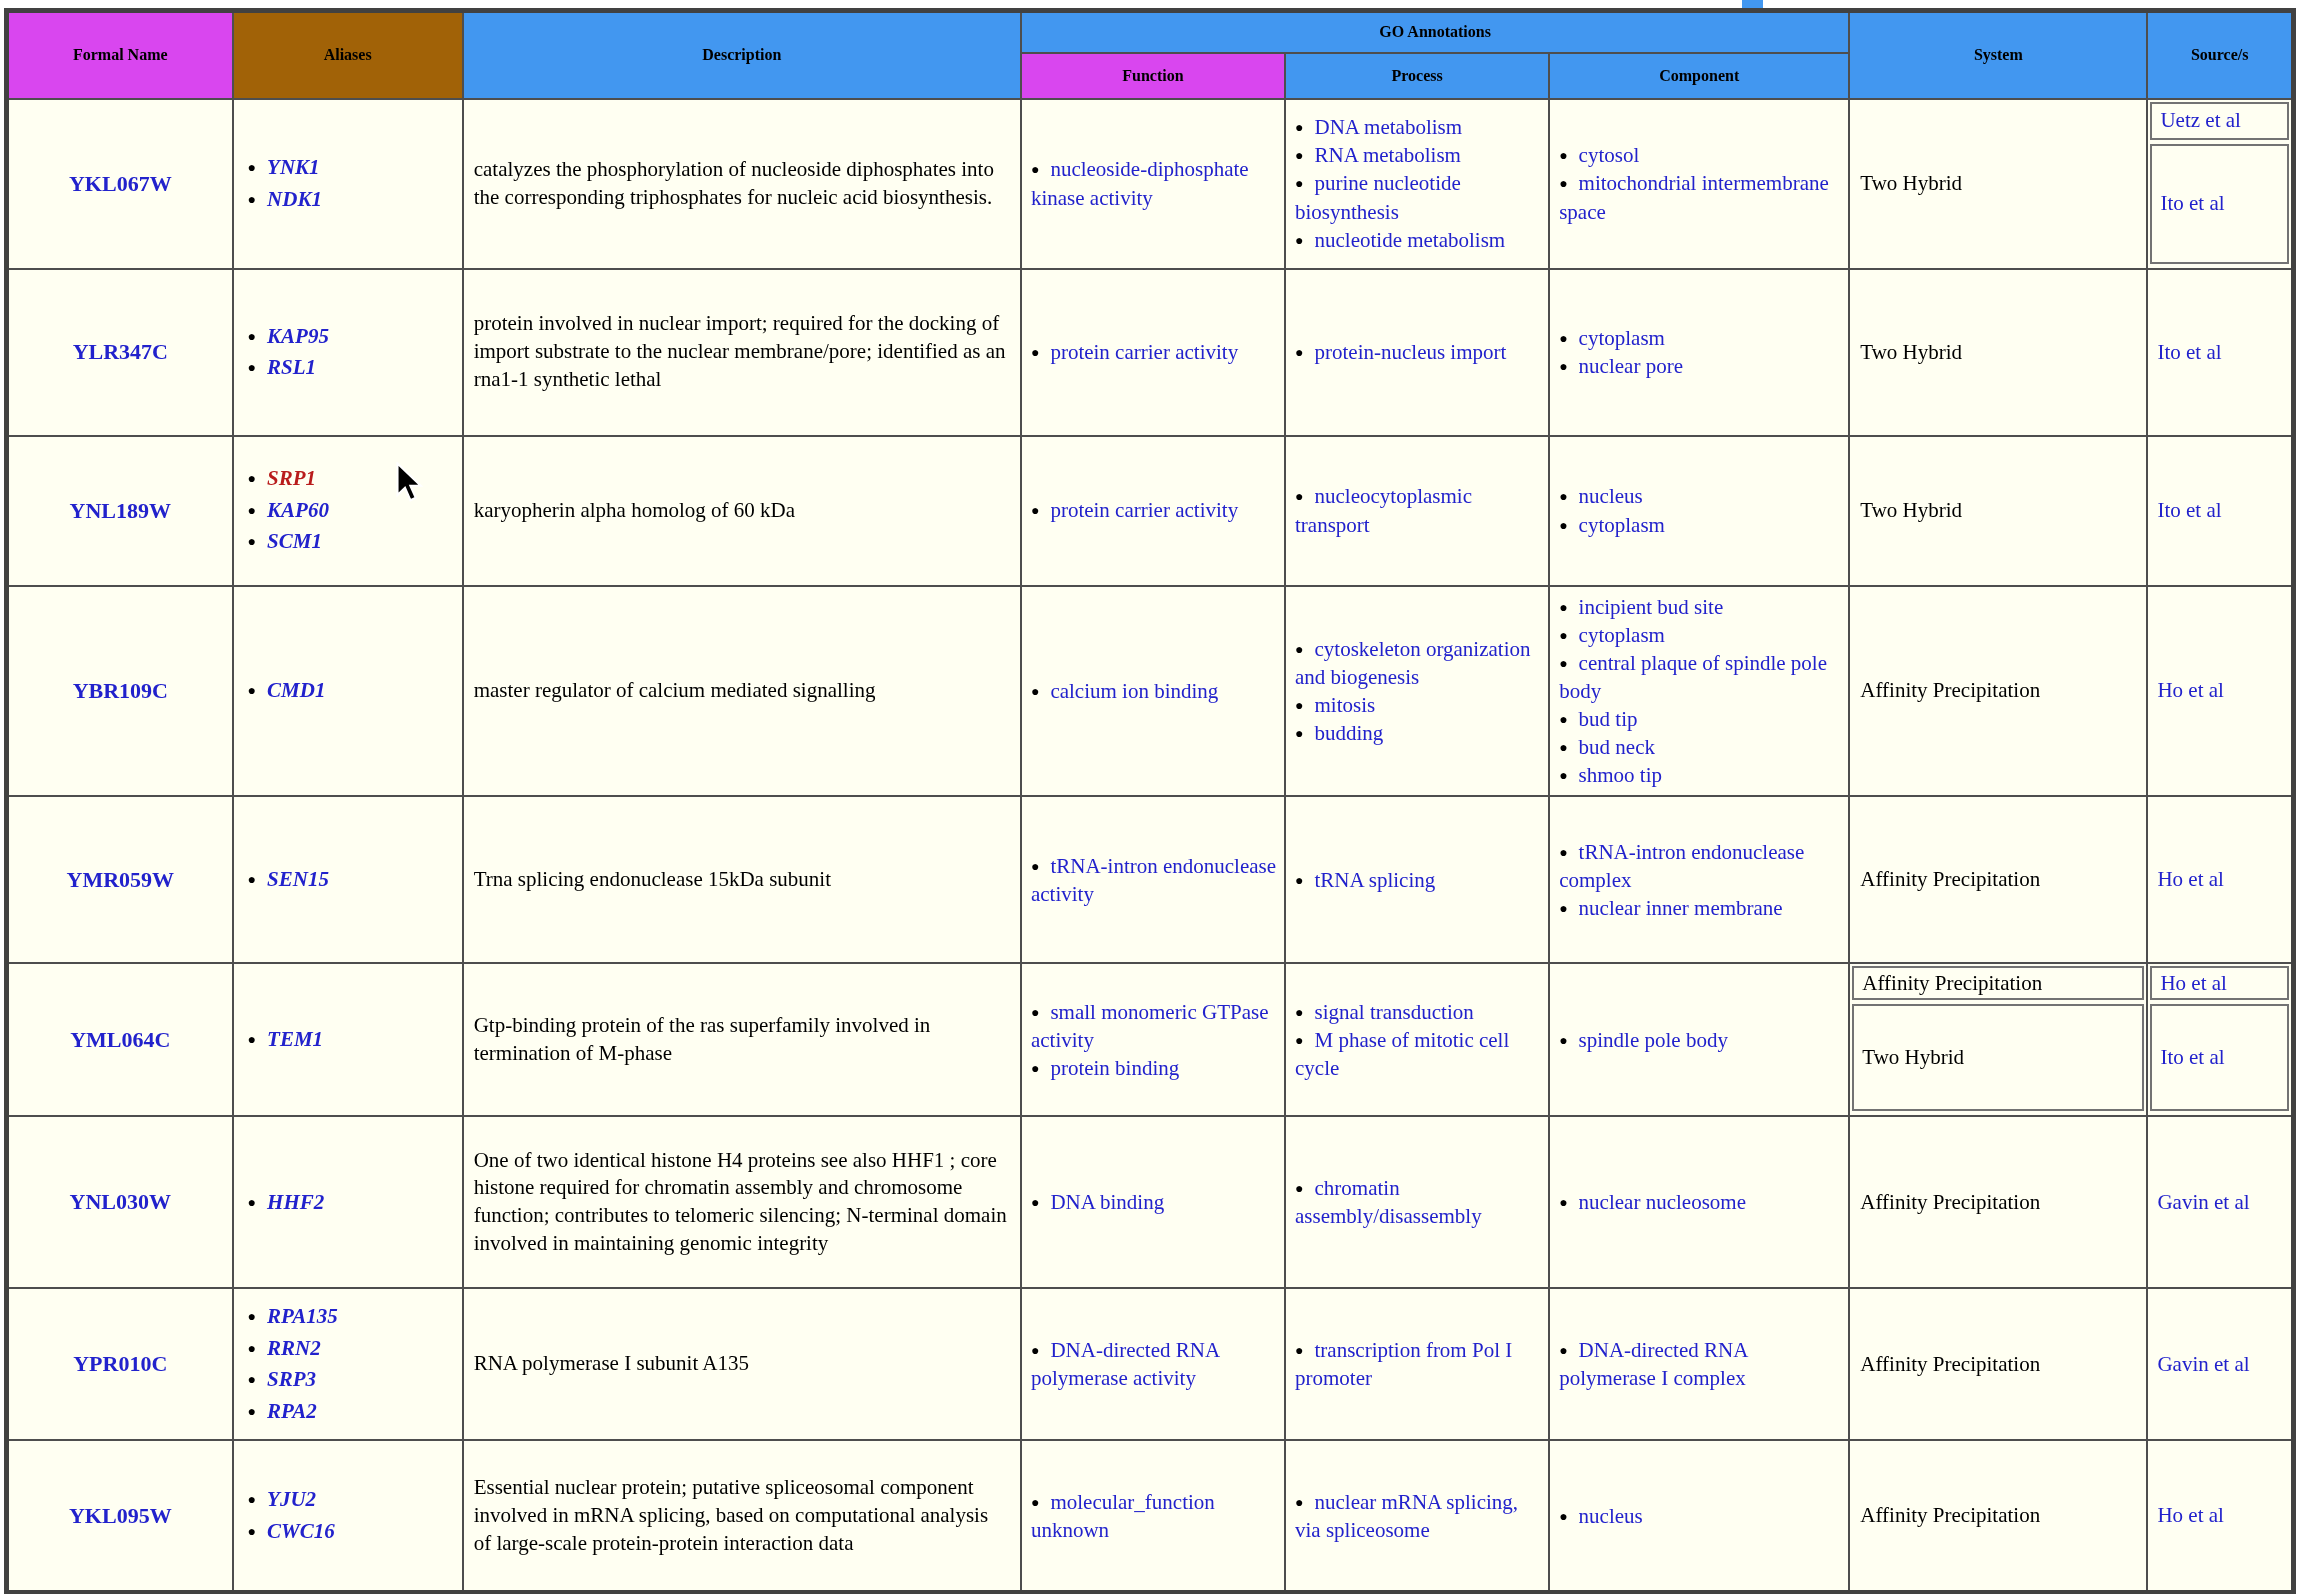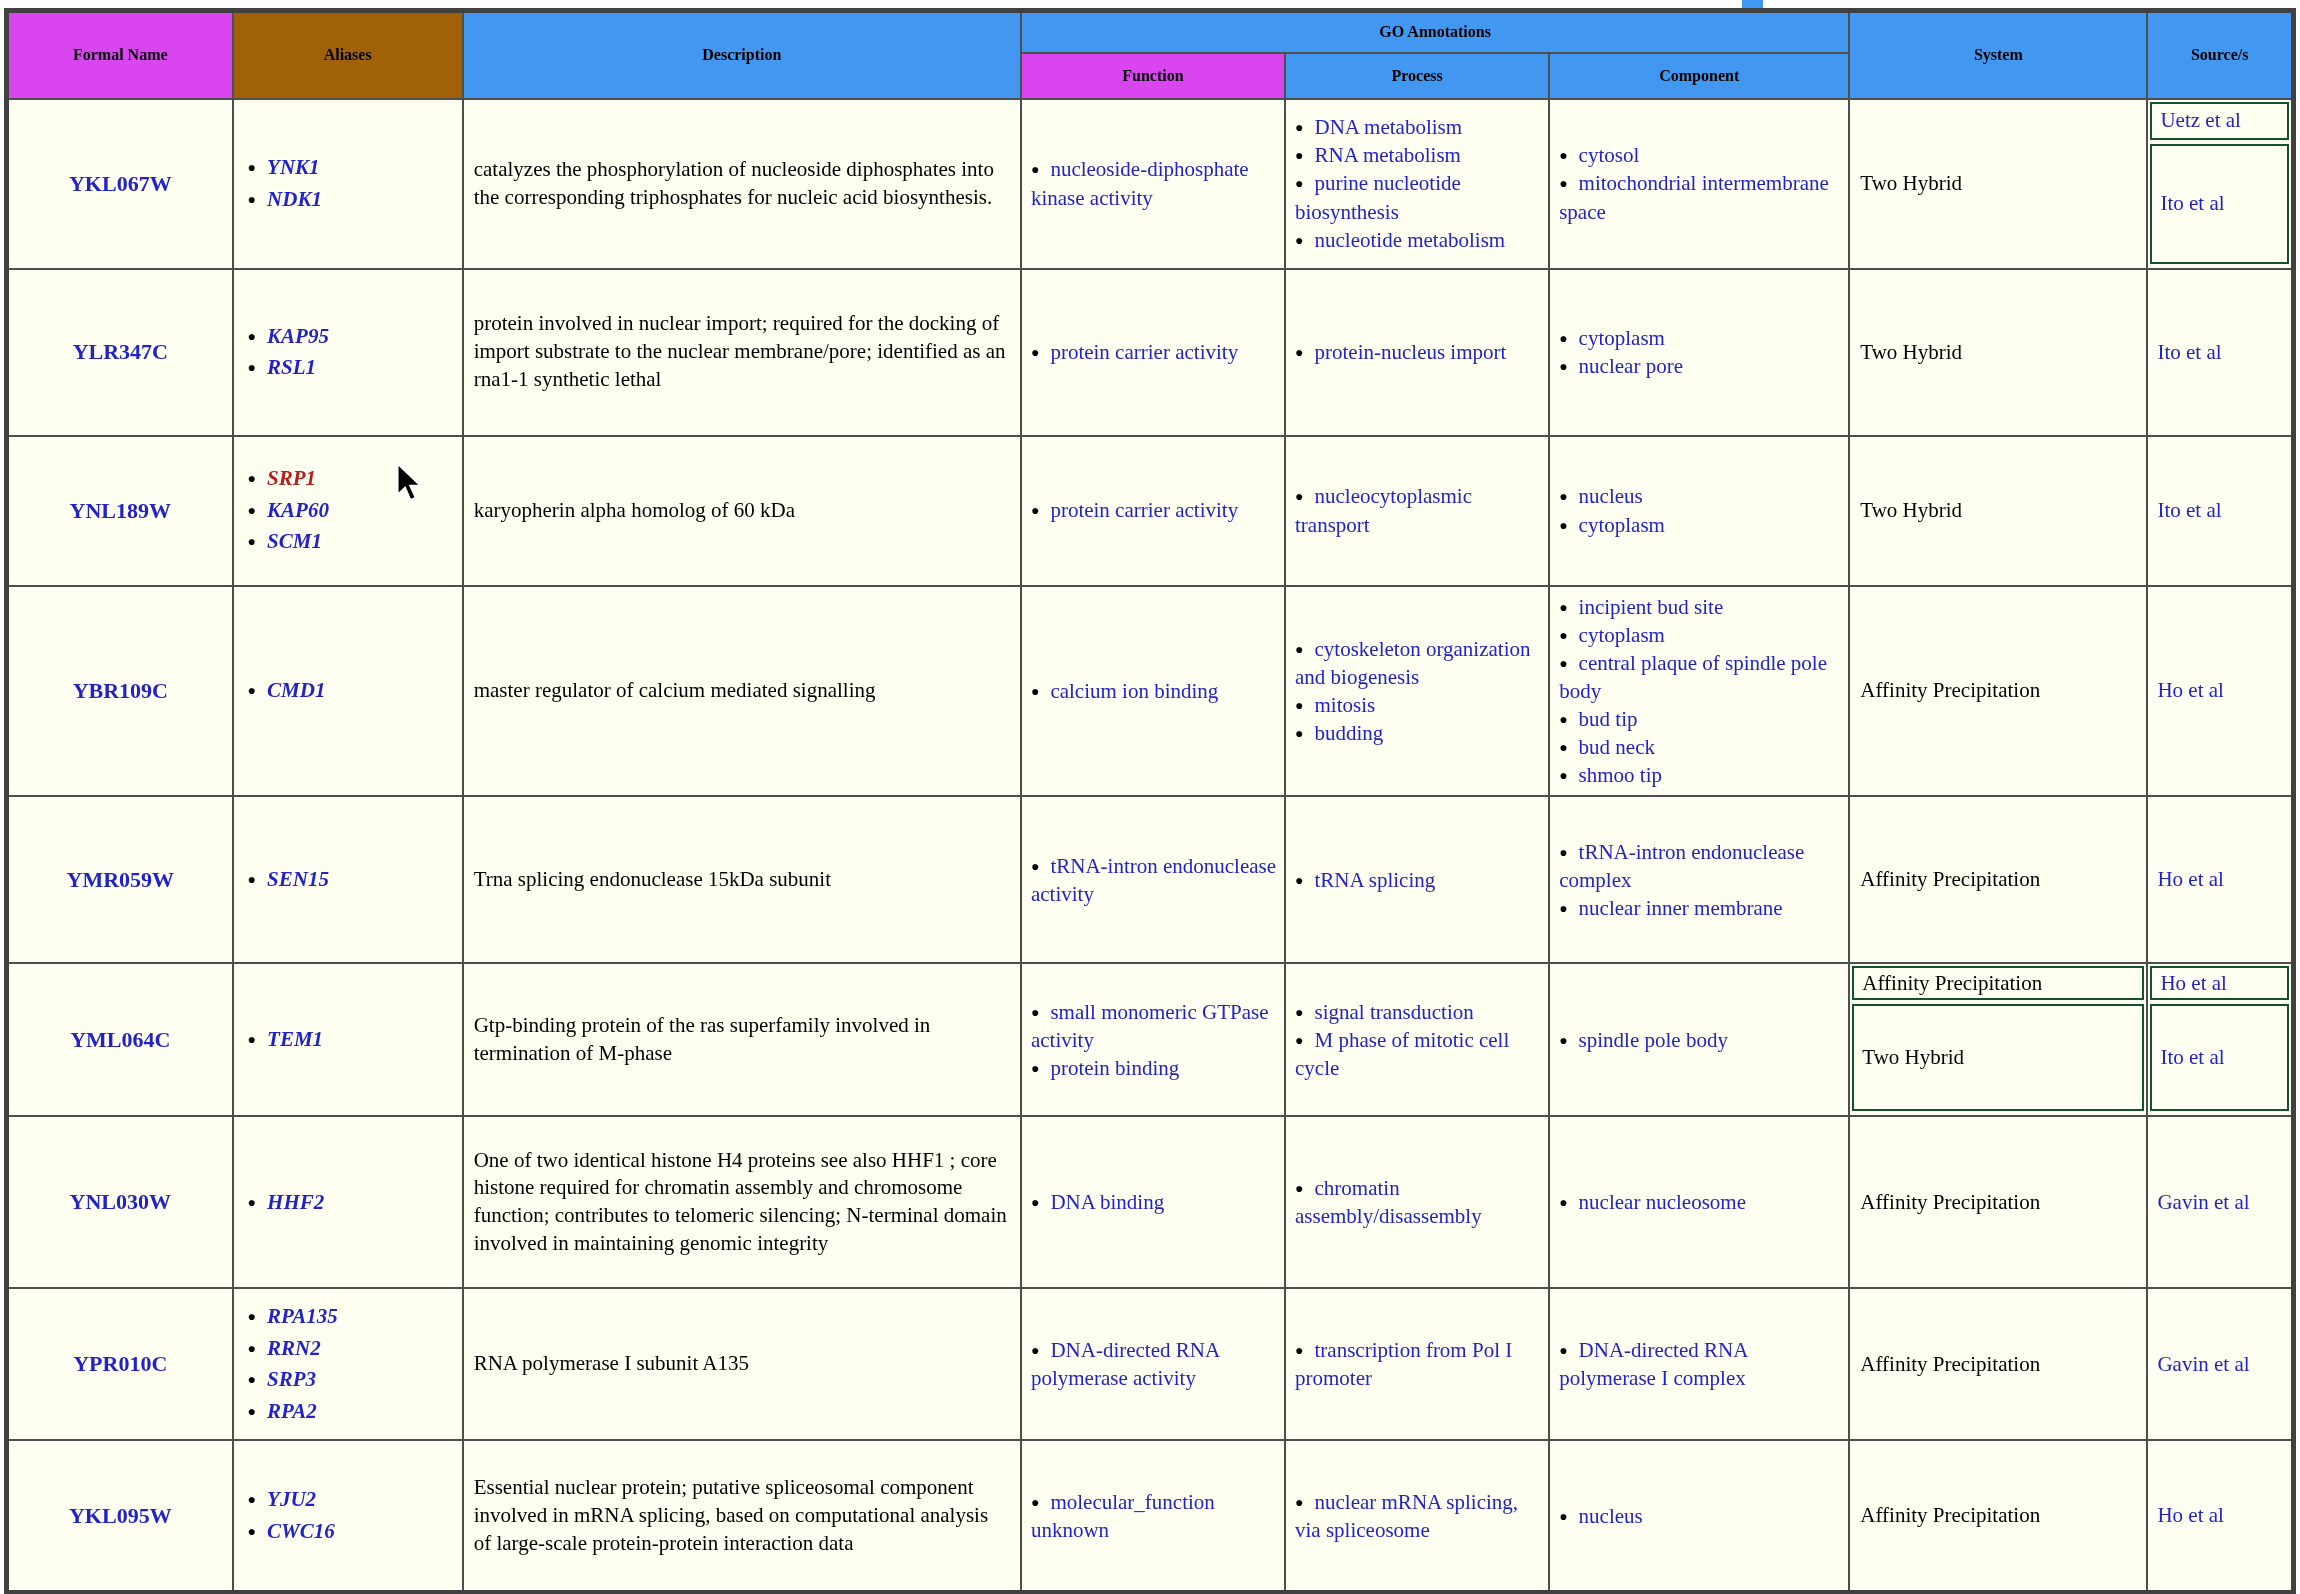--- a/index.html
+++ b/index.html
@@ -33,21 +33,21 @@
   .desc-cell{padding:6px 10px;line-height:1.33;}
   .go-cell{padding:6px 6px 6px 9px;line-height:1.34;}
   .bullet{display:inline-block;margin-right:11px;font-size:14px;vertical-align:2px;color:#000;}
   .system-cell{padding-left:10px;}
   .source-cell{padding-left:9px;}
 
   .split-cell{padding:0;vertical-align:top;}
   .split-wrap{display:flex;flex-direction:column;box-sizing:border-box;}
   .wrap-r1{height:166px;}
   .wrap-r6{height:149px;}
-  .sub-cell{border:2px solid #14532d;margin:2px;display:flex;align-items:center;
+  .sub-cell{border:2px solid #737373;margin:2px;display:flex;align-items:center;
             padding-left:8px;flex:1 1 auto;background:#fffff2;}
   .sub-first-r1{flex:0 0 34px;}
   .sub-first-r6{flex:0 0 30px;}
 
   .cursor{position:absolute;left:396px;top:462px;width:30px;height:42px;pointer-events:none;}
 </style>
 </head>
 <body>
 
 <div class="viewport">

